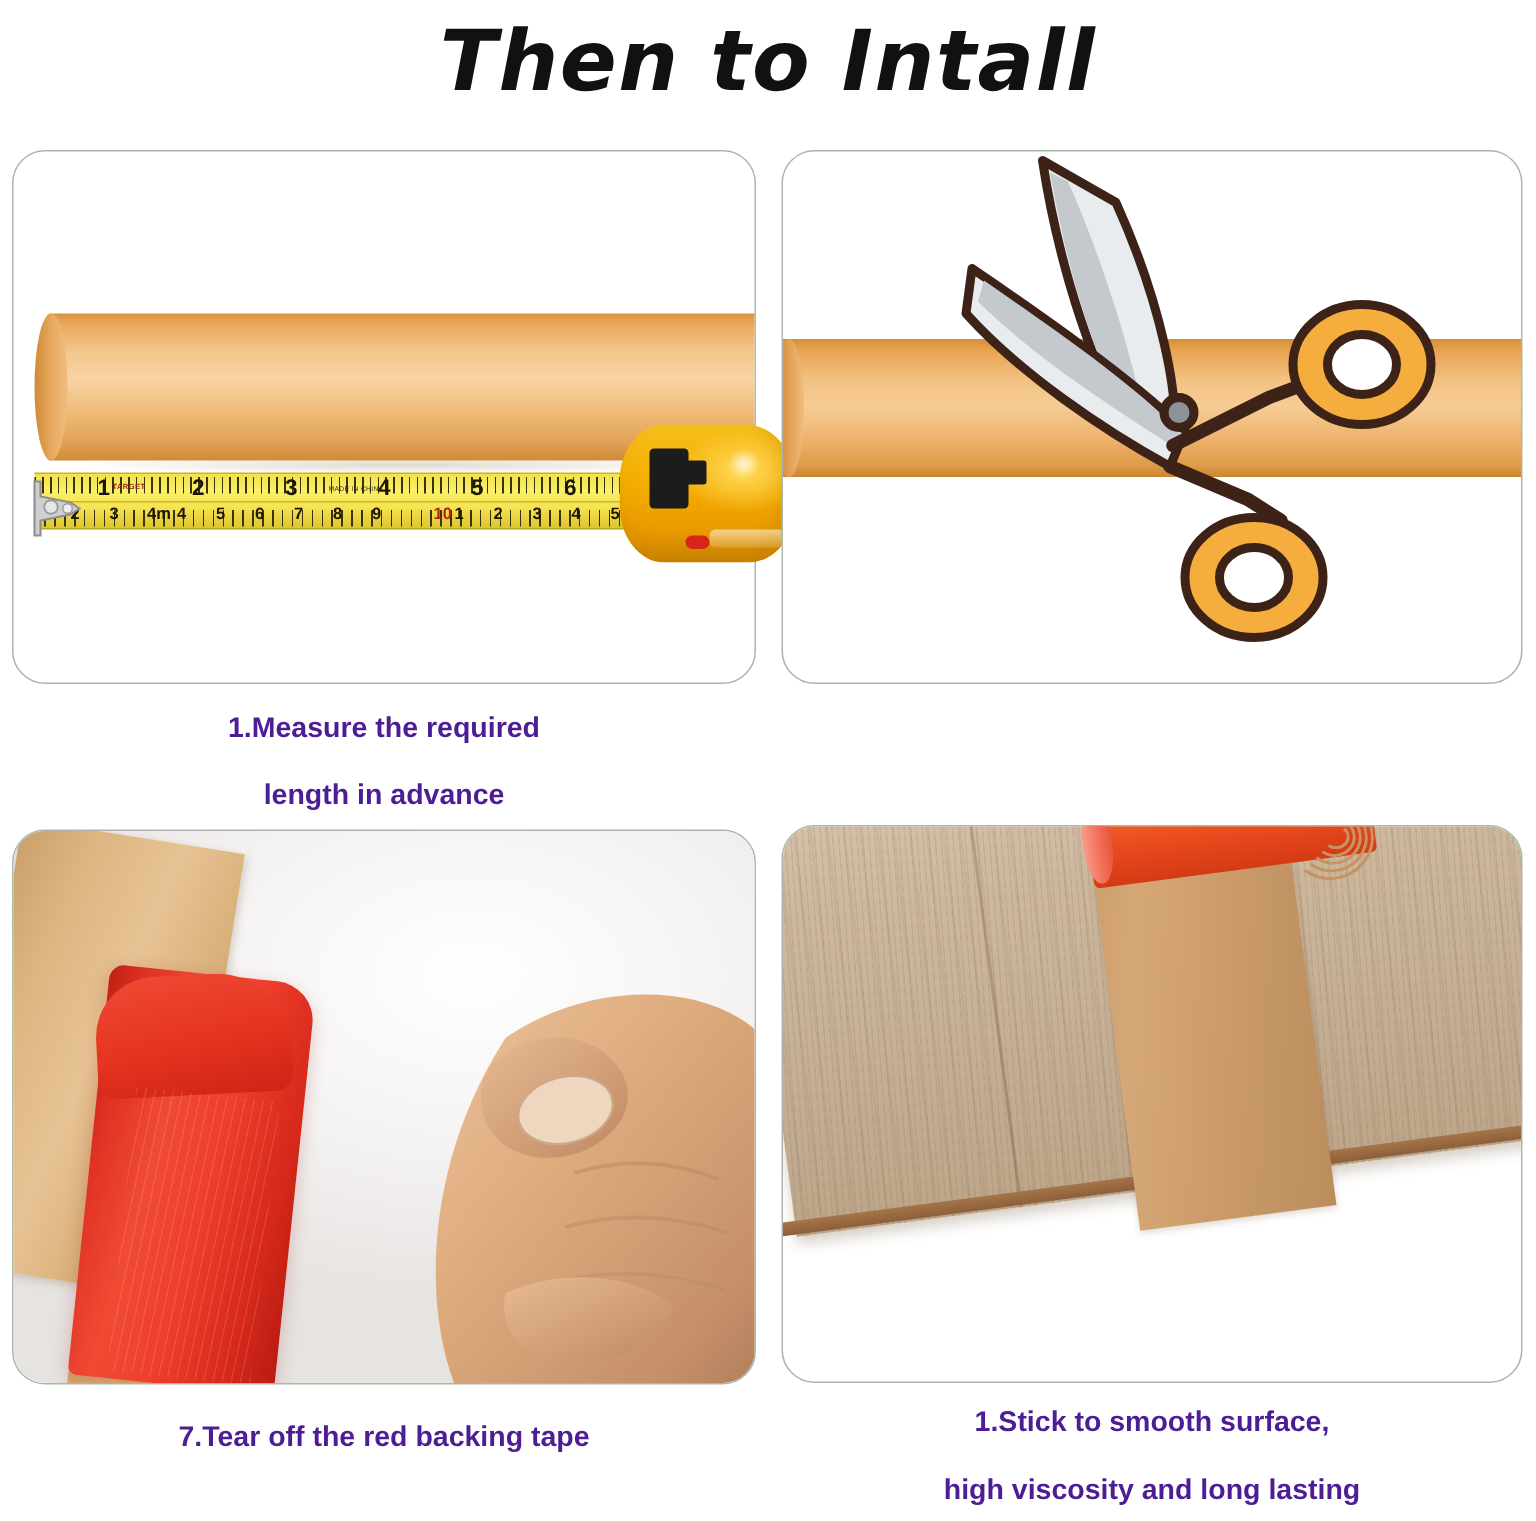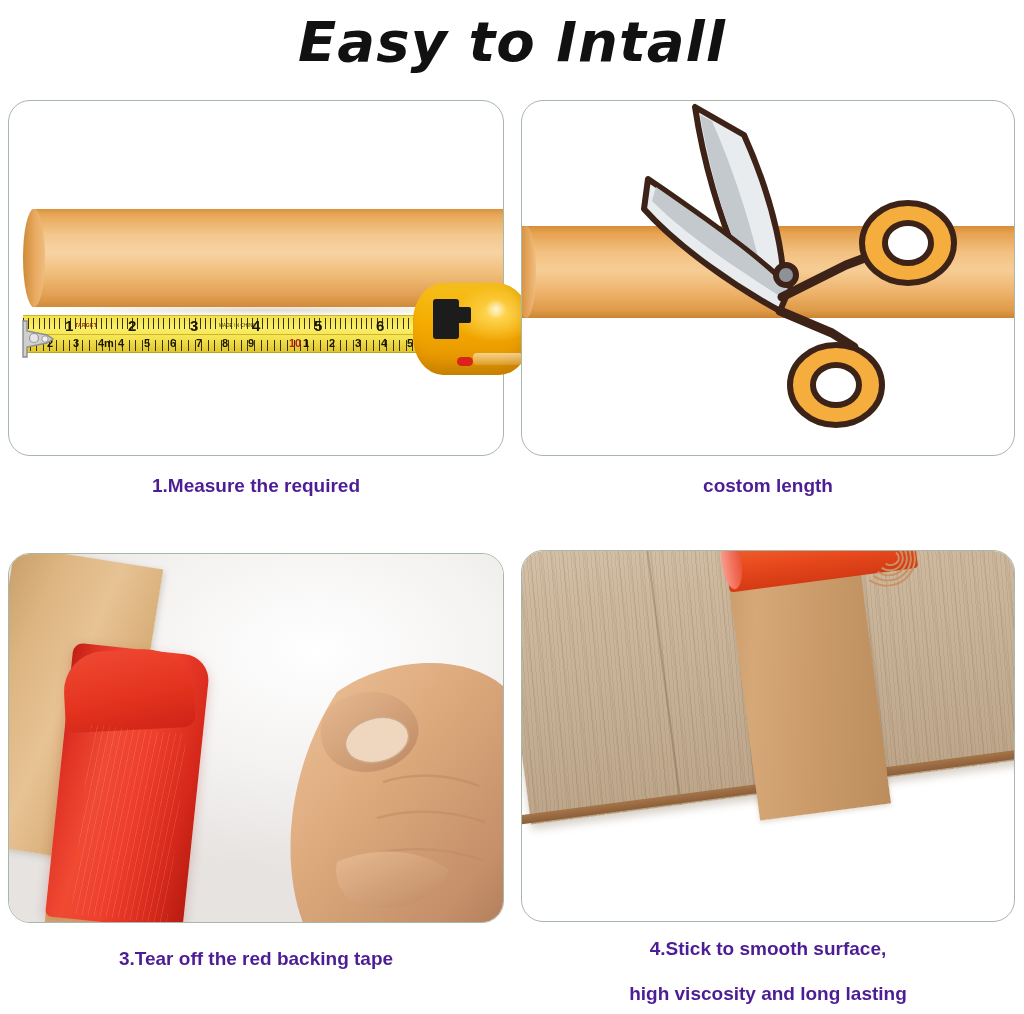--- a/index.html
+++ b/index.html
@@ -409,21 +409,21 @@
     position: absolute;
     border: 2px solid #c79363;
     border-left-color: transparent;
     border-top-color: transparent;
     border-radius: 50%;
   }
 </style>
 </head>
 <body>
 
-<div class="title">Easy to Intall</div>
+<div class="title">Then to Intall</div>
 
 <div class="panel" id="panel1">
   <div class="panel-inner">
     <div class="p1-shadow"></div>
     <div class="p1-cyl"></div>
     <div class="p1-cyl-cap"></div>
 
     <div class="p1-blade">
       <div class="blade-ticks top"></div>
       <div class="blade-mid"></div>
@@ -466,20 +466,21 @@
   <div class="p1-case"></div>
   <div class="p1-case-btn"></div>
   <div class="p1-case-btn2"></div>
   <div class="p1-case-red"></div>
   <div class="p1-case-label"></div>
   <div class="p1-case-gloss"></div>
 </div>
 
 <div class="caption" id="cap1">
   <span class="line">1.Measure the required</span>
+  <span class="line">length in advance</span>
 </div>
 
 <div class="panel" id="panel2">
   <div class="panel-inner">
     <div class="p2-cyl"></div>
     <div class="p2-cyl-cap"></div>
 
     <svg style="position:absolute;left:118px;top:0px;width:330px;height:356px;" viewBox="0 0 330 356">
       <g stroke="#3d2317" stroke-width="6" stroke-linejoin="round" stroke-linecap="round">
 
@@ -497,21 +498,20 @@
         <ellipse cx="196" cy="284" rx="46" ry="40" fill="#f5ad3e"></ellipse>
         <ellipse cx="196" cy="284" rx="23" ry="20" fill="#ffffff"></ellipse>
 
         <circle cx="146" cy="174" r="10" fill="#8d9298"></circle>
       </g>
     </svg>
   </div>
 </div>
 
 <div class="caption" id="cap2">
-  <span class="line">costom length</span>
 </div>
 
 <div class="panel" id="panel3">
   <div class="panel-inner">
     <div class="p3-bg"></div>
     <div class="p3-tan"></div>
     <div class="p3-tan2"></div>
     <div class="p3-red"></div>
     <div class="p3-red-fold"></div>
     <div class="p3-red-sheen"></div>
@@ -541,21 +541,21 @@
       <path d="M190 186 C226 176 262 178 298 190" fill="none" stroke="#b88a63" stroke-width="2.4" opacity=".5"></path>
       <path d="M186 222 C222 214 260 216 296 228" fill="none" stroke="#b88a63" stroke-width="2.2" opacity=".45"></path>
 
       <path d="M150 230 C186 214 232 216 262 238 C252 268 214 282 176 274
                C156 268 146 250 150 230 Z" fill="url(#skin2)"></path>
     </svg>
   </div>
 </div>
 
 <div class="caption" id="cap3">
-  <span class="line">3.Tear off the red backing tape</span>
+  <span class="line">7.Tear off the red backing tape</span>
 </div>
 
 <div class="panel" id="panel4">
   <div class="panel-inner">
     <div class="p4-wood">
       <div class="p4-plankline" style="left:150px"></div>
       <div class="p4-plankline" style="left:356px"></div>
     </div>
     <div class="p4-edge"></div>
     <div class="p4-tape"></div>
@@ -565,15 +565,15 @@
       <div class="spiral-arc" style="left:2px;top:4px;width:54px;height:52px;"></div>
       <div class="spiral-arc" style="left:8px;top:9px;width:44px;height:42px;"></div>
       <div class="spiral-arc" style="left:14px;top:14px;width:34px;height:32px;"></div>
       <div class="spiral-arc" style="left:20px;top:19px;width:24px;height:22px;"></div>
       <div class="spiral-arc" style="left:26px;top:24px;width:14px;height:12px;"></div>
     </div>
   </div>
 </div>
 
 <div class="caption" id="cap4">
-  <span class="line">4.Stick to smooth surface,</span>
+  <span class="line">1.Stick to smooth surface,</span>
   <span class="line">high viscosity and long lasting</span>
 </div>
 
 </body></html>

